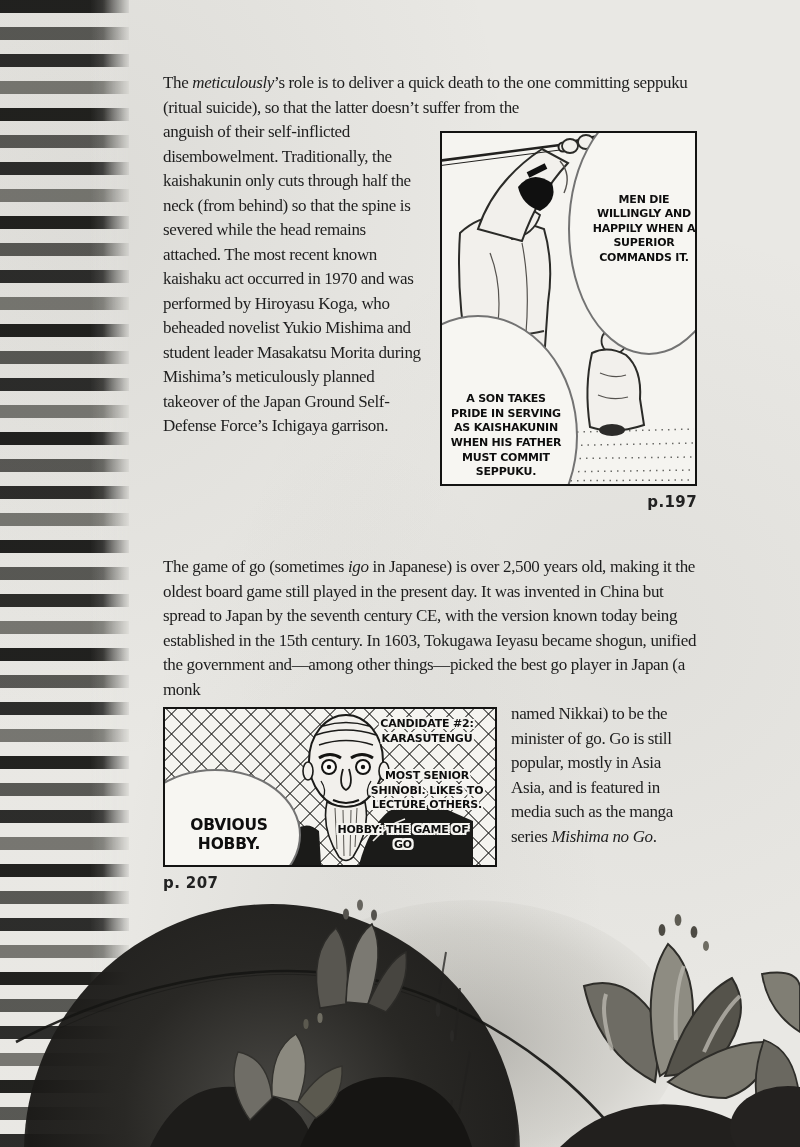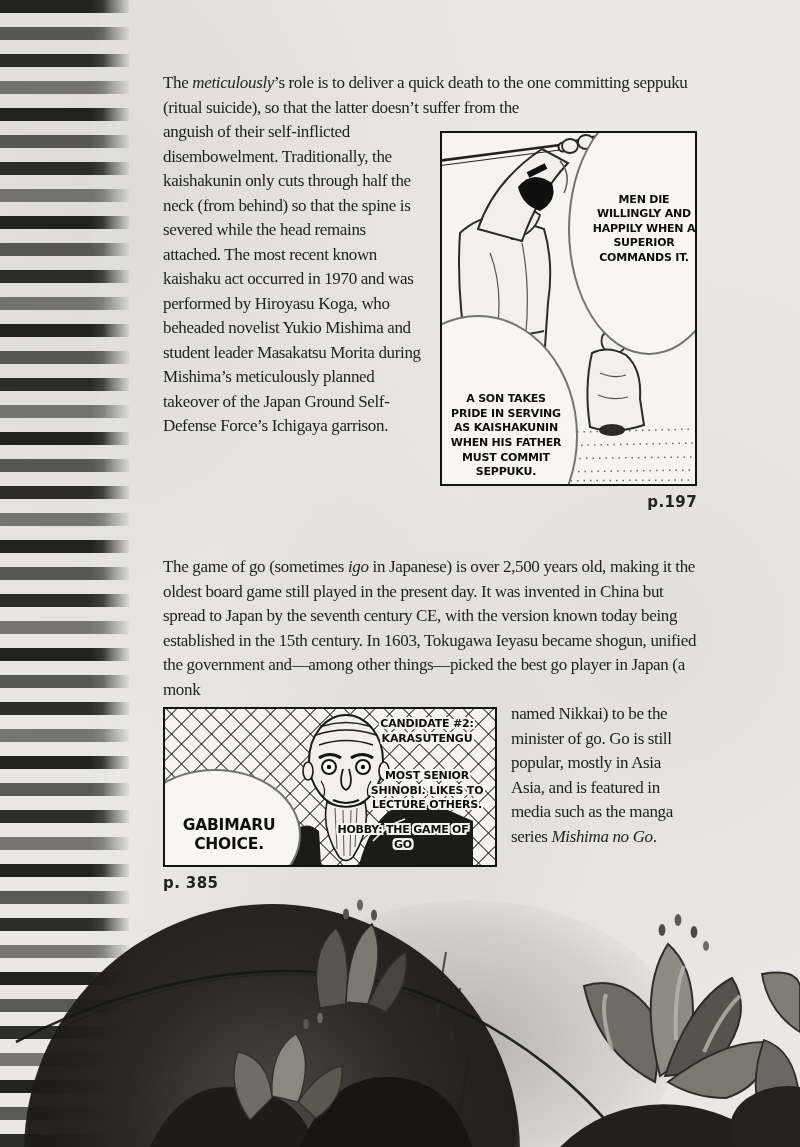--- a/index.html
+++ b/index.html
@@ -161,27 +161,27 @@
             <path d="M72,91 Q85,97 98,91" fill="none" stroke="#141412" stroke-width="2"></path>
 
             <path d="M66,93 Q60,120 78,148 Q85,155 92,148 Q110,120 104,93 Q85,103 66,93 Z" fill="#f0eee9" stroke="#1a1a18" stroke-width="1.6"></path>
             <path d="M74,99 L76,140 M82,101 L83,147 M90,101 L89,147 M96,99 L94,138" fill="none" stroke="#56544f" stroke-width="1"></path>
 
             <path d="M28,156 L35,120 Q47,112 58,122 L60,156 Z" fill="#1b1b19"></path>
             <path d="M98,156 Q108,118 128,102 Q152,92 180,98 L212,112 L212,156 Z" fill="#1b1b19"></path>
             <path d="M112,132 Q126,116 144,110" fill="none" stroke="#f0eee9" stroke-width="1.6"></path>
           </svg>
           <div class="bubble b3">
-            <div class="mtext">GABIMARU CHOICE.</div>
+            <div class="mtext">OBVIOUS HOBBY.</div>
           </div>
           <div class="mtext halo cand">CANDIDATE #2: KARASUTENGU</div>
           <div class="mtext halo desc">MOST SENIOR SHINOBI. LIKES TO LECTURE OTHERS.</div>
           <div class="mtext halo hob">HOBBY: THE GAME OF GO</div>
         </div>
-        <div class="caption">p. 385</div>
+        <div class="caption">p. 207</div>
       </figure>
       <span>named Nikkai) to be the minister of go. Go is still popular, mostly in Asia Asia, and is featured in media such as the manga series </span><span class="i">Mishima no Go</span><span>.</span>
     </div>
   </div>
 
   <svg class="bottom-art" width="800" height="257" viewBox="0 0 800 257">
     <defs>
       <radialGradient id="rock" cx="50%" cy="42%" r="60%">
         <stop offset="0%" stop-color="#4b4a46"></stop>
         <stop offset="50%" stop-color="#292825"></stop>

